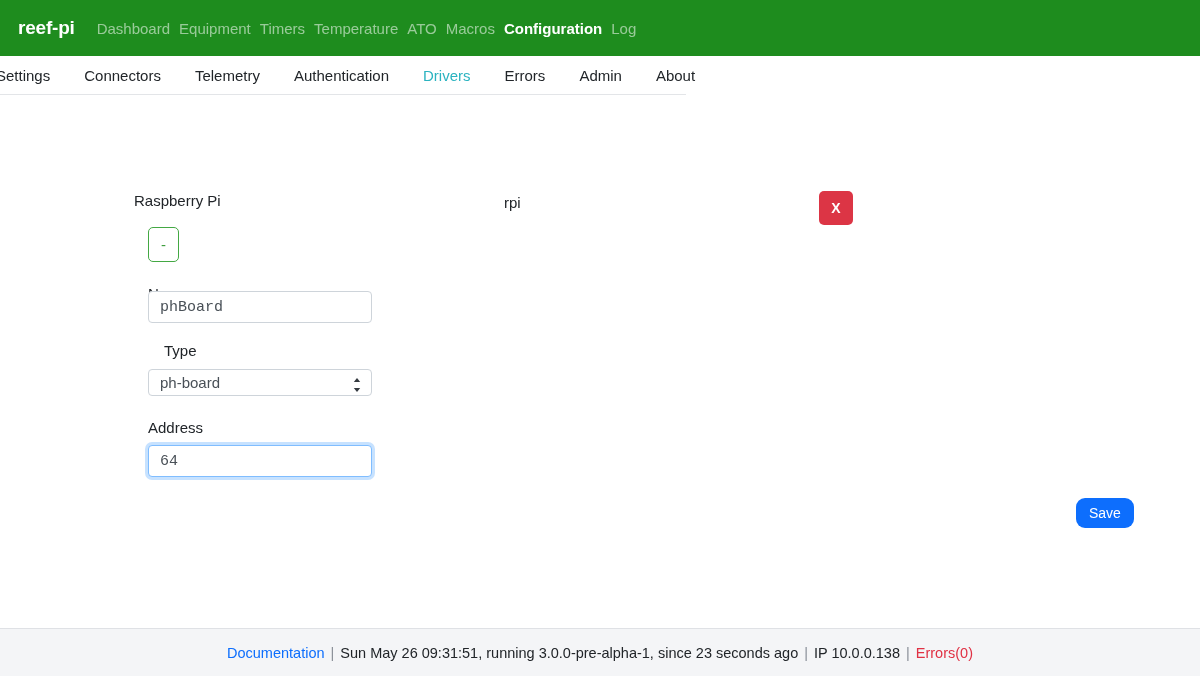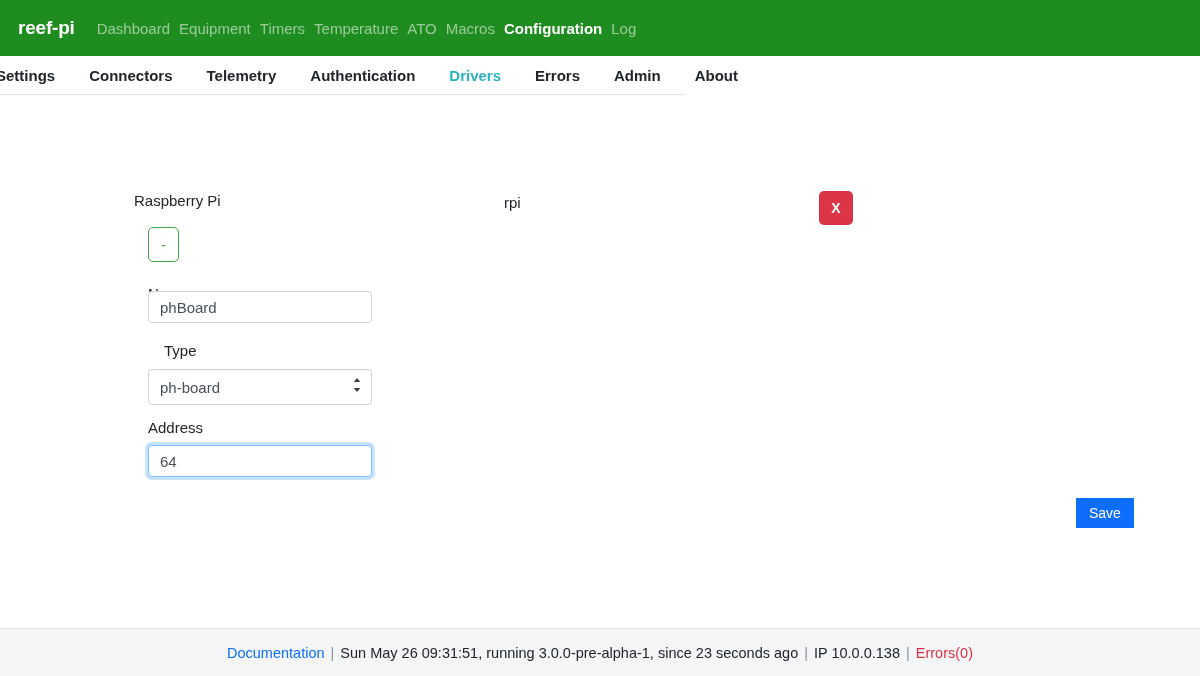--- a/index.html
+++ b/index.html
@@ -47,21 +47,20 @@
   }
 
   
   .tabbar {
     height: 39px;
     display: flex;
     align-items: center;
     padding-left: 0px;
     box-sizing: border-box;
     position: relative;
-    font-weight: bold;
   }
   .tabbar::after {
     content: "";
     position: absolute;
     left: 0;
     bottom: 0;
     width: 686px;
     height: 1px;
     background: #e3e5e8;
   }
@@ -143,36 +142,36 @@
     left: 148px;
     width: 224px;
     height: 32px;
     box-sizing: border-box;
     border: 1px solid #ced4da;
     border-radius: 4px;
     background: #ffffff;
     font-size: 15px;
     color: #495057;
     padding: 0 11px;
-    font-family: Liberation Sans, sans-serif;
+    font-family: Liberation Mono, monospace;
     outline: none;
   }
   .form-input.focused {
     border: 1px solid #80bdff;
     box-shadow: 0 0 0 3px rgba(0,123,255,0.22);
   }
   .select-wrap {
     position: absolute;
     left: 148px;
     width: 224px;
     height: 32px;
   }
   .form-select {
     width: 224px;
-    height: 36px;
+    height: 27px;
     box-sizing: border-box;
     border: 1px solid #ced4da;
     border-radius: 4px;
     background: #ffffff;
     font-size: 15px;
     color: #495057;
     padding: 0 11px;
     font-family: "Liberation Sans", sans-serif;
     -webkit-appearance: none;
     -moz-appearance: none;
@@ -194,21 +193,21 @@
   .input-name    { top: 196px; }
   .select-type   { top: 274px; }
   .input-address { top: 350px; }
 
   .save-btn {
     position: absolute;
     left: 1076px;
     top: 403px;
     background: #0d6efd;
     border: none;
-    border-radius: 0;
+    border-radius: 9px;
     color: #ffffff;
     font-size: 14px;
     padding: 7px 13px;
     cursor: pointer;
     font-family: "Liberation Sans", sans-serif;
   }
 
   
   .footer {
     position: absolute;

